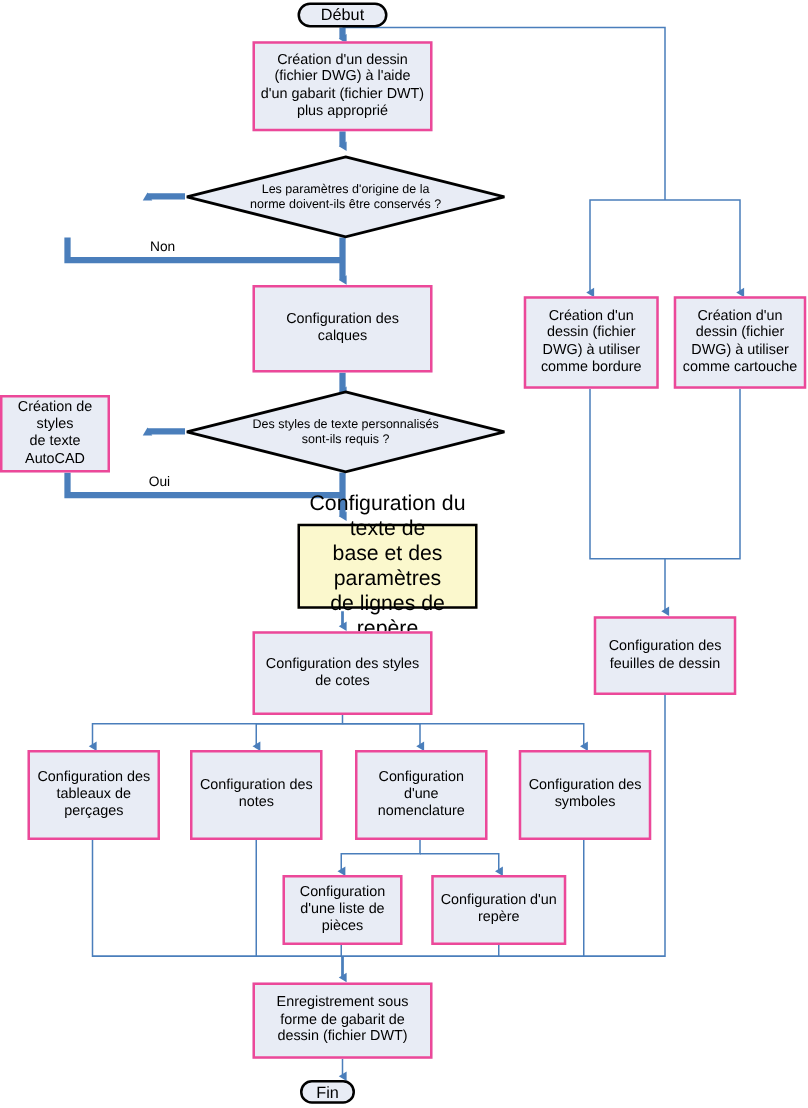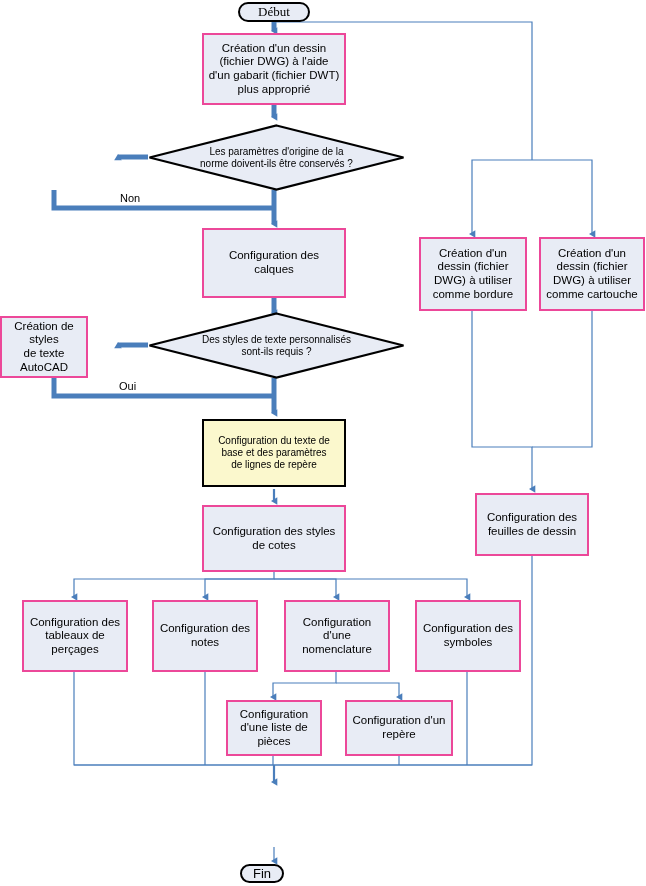--- a/index.html
+++ b/index.html
@@ -34,21 +34,22 @@
     white-space: pre-line;
   }
   .proc {
     background: #e8ecf5;
     border: 2px solid #ec4899;
     font-size: 11.5px;
   }
   .proc-hl {
     background: #fbf8cd;
     border: 2px solid #000000;
-    font-size: 10px;
+    font-size: 17px;
+    margin-left: 36px;
   }
   .term {
     background: #e8ecf5;
     border: 2px solid #000000;
     border-radius: 999px;
     font-size: 13px;
   }
   .diamond-wrap {
     position: absolute;
   }
@@ -140,21 +141,21 @@
       <path d="M467,672 L467,765"></path>
       <path d="M273,755 L273,765"></path>
       <path d="M399,755 L399,765"></path>
       <path d="M74,765 L532,765"></path>
       <path d="M274,765 L274,782" stroke-width="2.2" marker-end="url(#ah)"></path>
 
       <path d="M274,847 L274,861" marker-end="url(#ah)"></path>
     </g>
   </svg>
 
-  <div class="node term" style="left:238px; top:2px; width:72px; height:20px;font-family:Liberation Serif, serif;">
+  <div class="node term" style="left:238px; top:2px; width:72px; height:20px;">
     <span>Début</span>
   </div>
 
   <div class="node proc" style="left:202px; top:33px; width:144px; height:72px;">
     <span>Création d'un dessin
 (fichier DWG) à l'aide
 d'un gabarit (fichier DWT)
 plus approprié</span>
   </div>
 
@@ -247,18 +248,23 @@
 dessin (fichier
 DWG) à utiliser
 comme cartouche</span>
   </div>
 
   <div class="node proc" style="left:475px; top:493px; width:114px; height:63px;">
     <span>Configuration des
 feuilles de dessin</span>
   </div>
 
+  <div class="node proc" style="left:202px; top:786px; width:144px; height:61px;">
+    <span>Enregistrement sous
+forme de gabarit de
+dessin (fichier DWT)</span>
+  </div>
 
   <div class="node term" style="left:240px; top:864px; width:44px; height:19px;">
     <span>Fin</span>
   </div>
 
 </div>
 
 </body></html>

